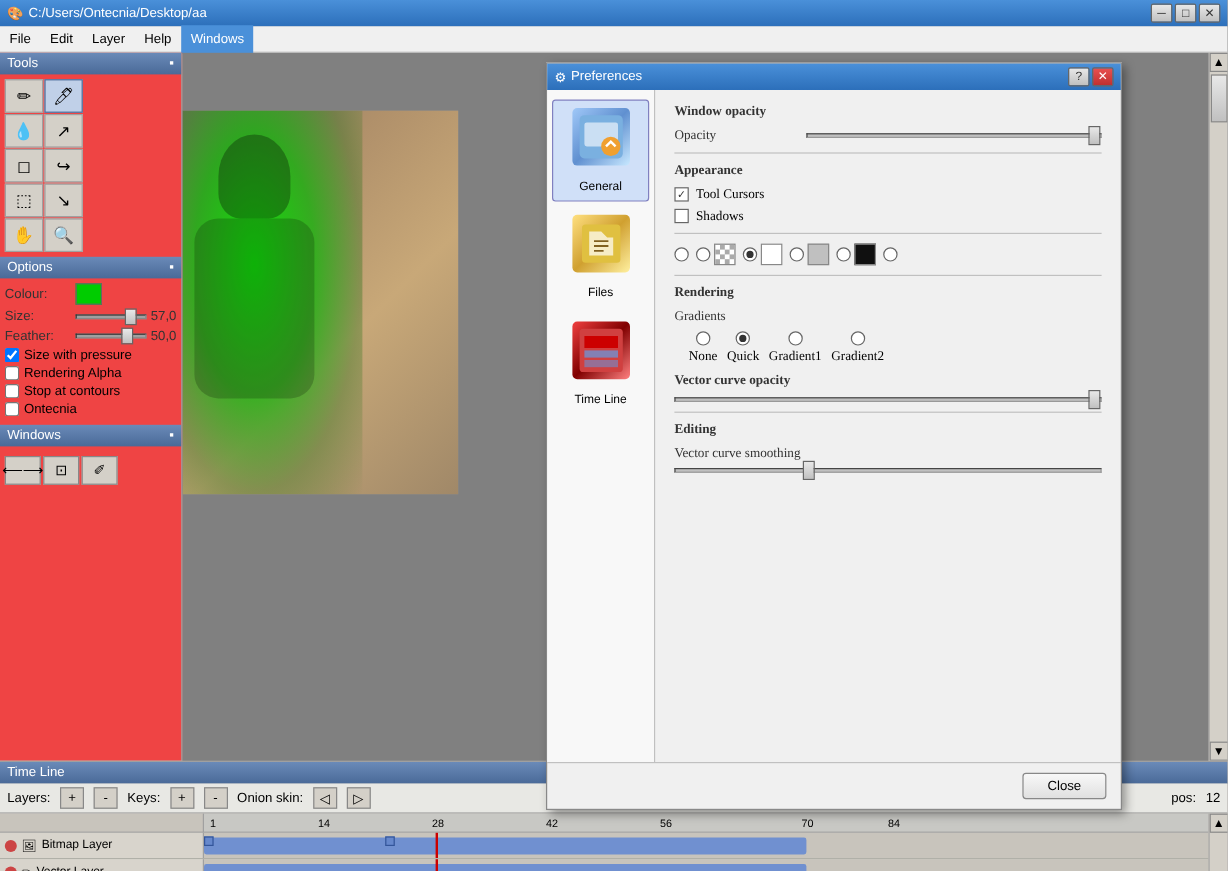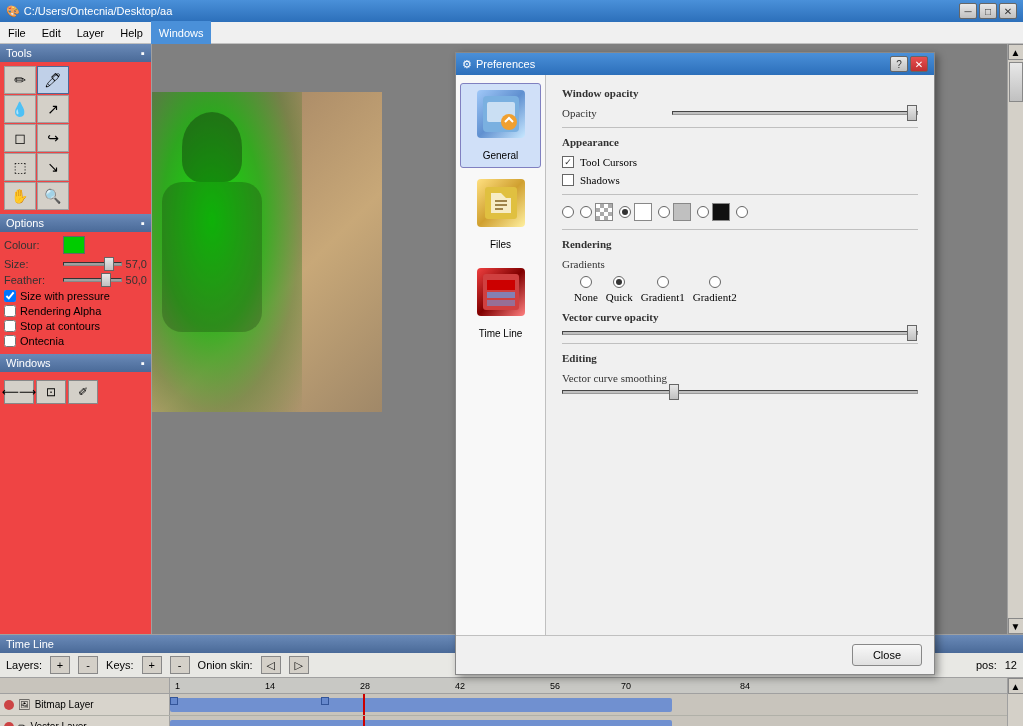--- a/index.html
+++ b/index.html
@@ -642,21 +642,21 @@
       </div>
 
       <div style="flex:1;position:relative;overflow:hidden;">
 
         <div class="timeline-ruler">
           <span style="position:absolute;left:5px;font-size:9px;">1</span>
           <span style="position:absolute;left:95px;font-size:9px;">14</span>
           <span style="position:absolute;left:190px;font-size:9px;">28</span>
           <span style="position:absolute;left:285px;font-size:9px;">42</span>
           <span style="position:absolute;left:380px;font-size:9px;">56</span>
-          <span style="position:absolute;left:451px;font-size:9px;text-align:right;">70</span>
+          <span style="position:absolute;left:498px;font-size:9px;text-align:right;">70</span>
           <span style="position:absolute;left:570px;font-size:9px;">84</span>
         </div>
 
         <div class="layer-row" style="position:relative;">
           <div class="layer-timeline" style="width:100%;position:relative;">
             <div class="layer-bar" style="left:0;width:60%;background:#7090d0;"></div>
 
             <div style="position:absolute;left:23%;top:0;width:2px;height:100%;background:#cc0000;"></div>
 
             <div style="position:absolute;left:0;top:3px;width:8px;height:8px;background:#6688cc;border:1px solid #335599;"></div>

